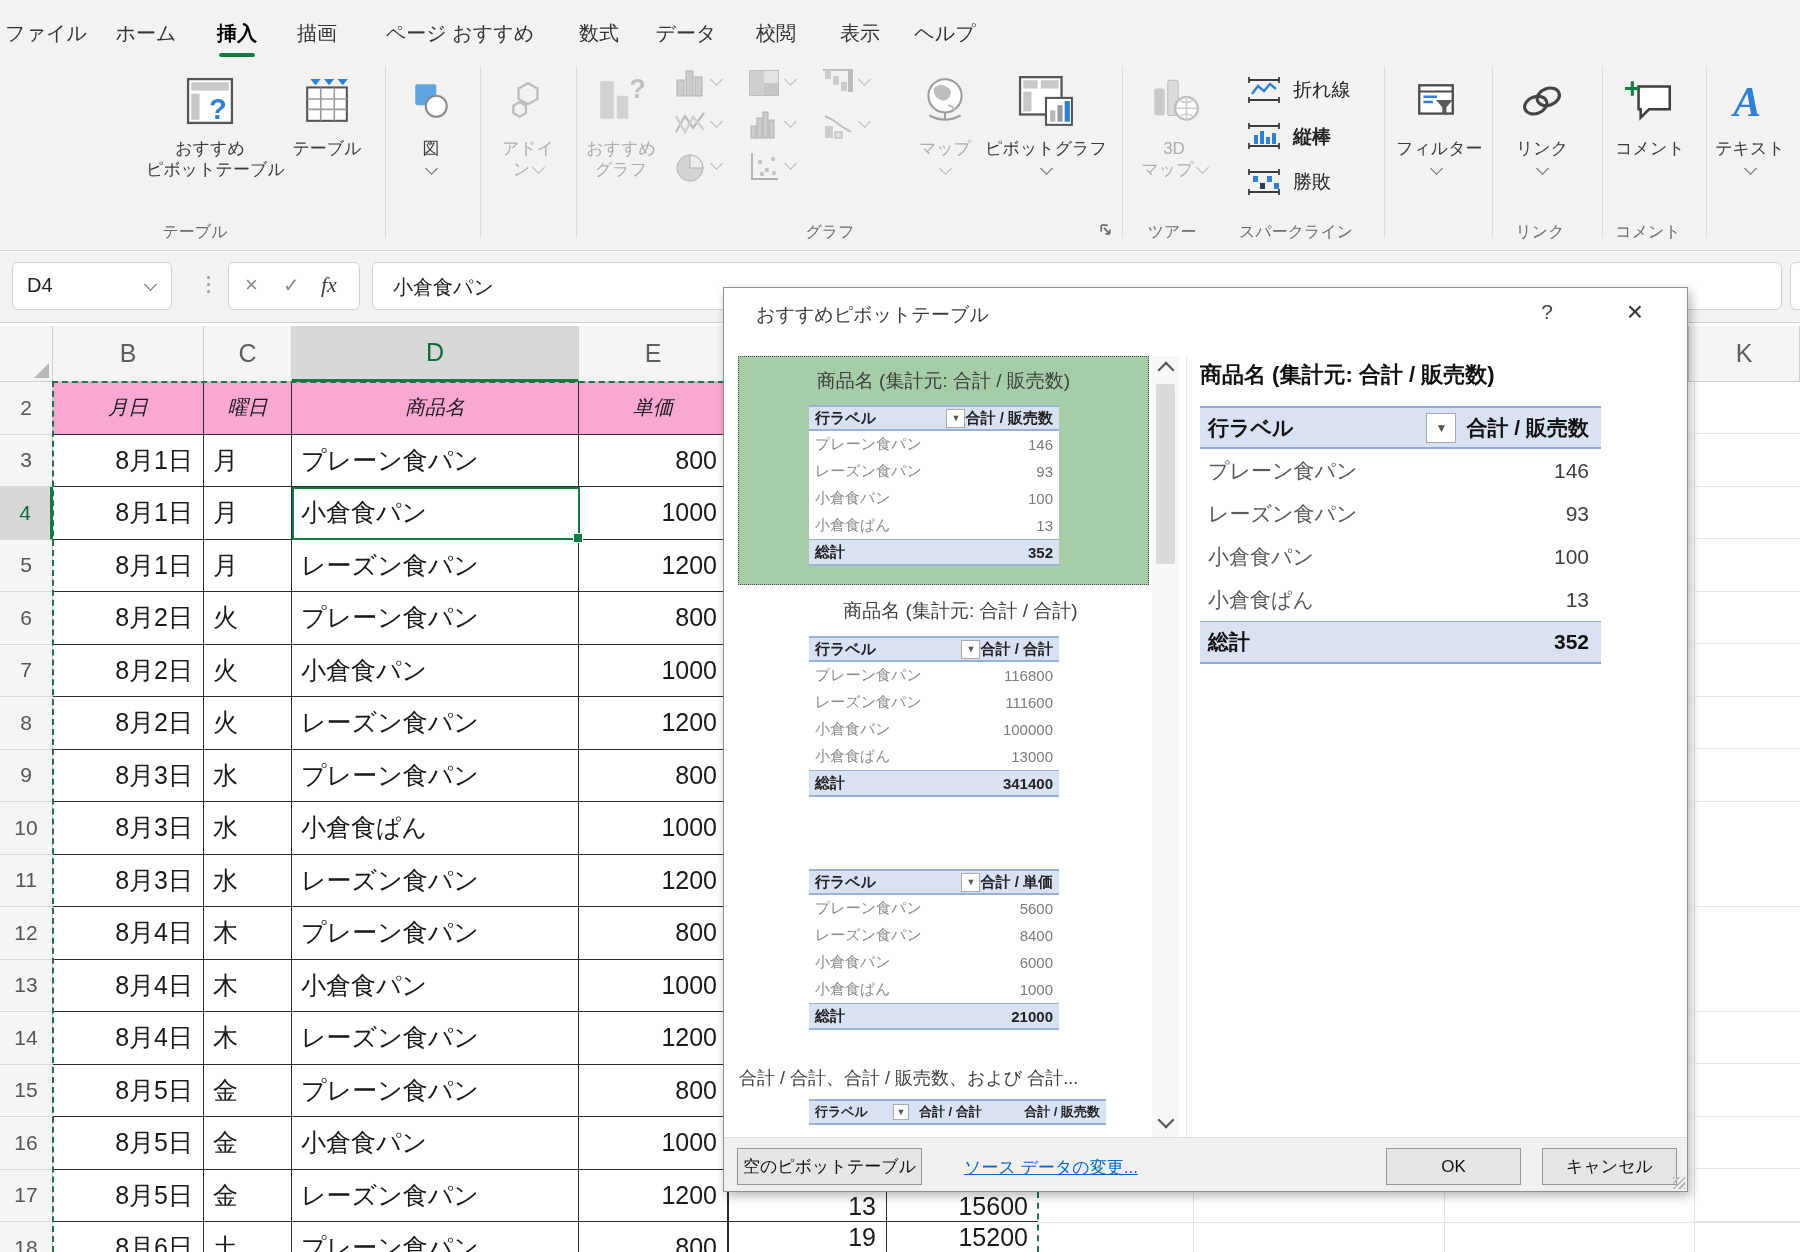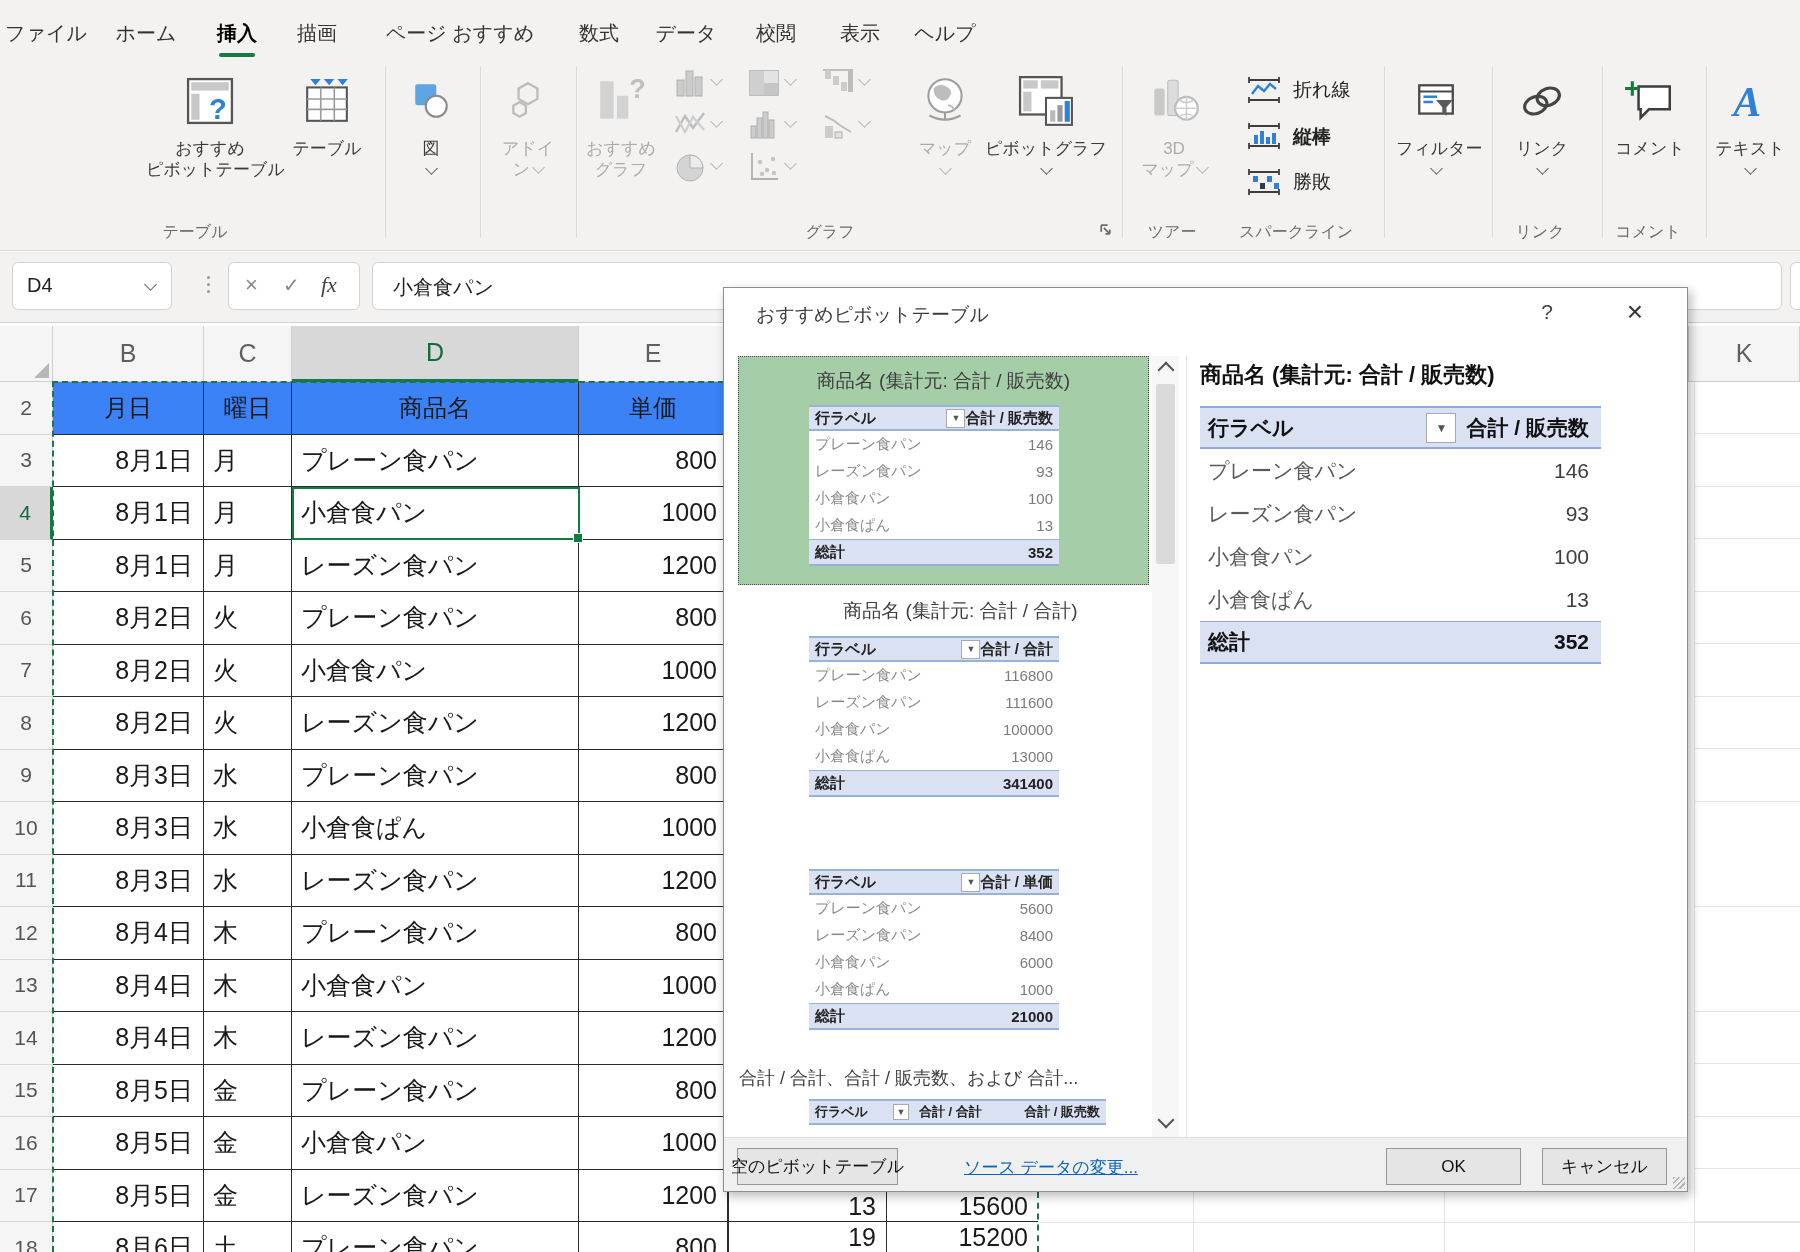--- a/index.html
+++ b/index.html
@@ -33,21 +33,21 @@
   
   #sheet{position:absolute;left:0;top:324px;width:1800px;height:928px;background:#fff;overflow:hidden;}
   .colhdr{position:absolute;top:2px;height:56px;background:#f5f5f5;border-right:1px solid #cfcfcf;border-bottom:1px solid #cfcfcf;
           display:flex;align-items:center;justify-content:center;font-size:25px;color:#5f5f5f;box-sizing:border-box;}
   .colhdr.active{background:#d8d8d8;color:#0e6b3d;border-bottom:3px solid #107C41;}
   .rowhdr{position:absolute;left:0;width:53px;background:#f5f5f5;border-right:1px solid #cfcfcf;border-bottom:1px solid #d8d8d8;
           display:flex;align-items:center;justify-content:center;font-size:21px;color:#555;box-sizing:border-box;}
   .rowhdr.active{background:#d8d8d8;color:#0e6b3d;border-right:3px solid #107C41;}
   .cell{position:absolute;display:flex;align-items:center;font-size:25px;color:#1a1a1a;box-sizing:border-box;
         border-right:1px solid #2b2b2b;border-bottom:1px solid #2b2b2b;background:#fff;}
-  .cell.hdr{background:#3b82f6;justify-content:center;font-size:24px;}
+  .cell.hdr{background:#f9a8d4;justify-content:center;font-size:20px;font-style:italic;}
   .cell.r{justify-content:flex-end;padding-right:10px;}
   .cell.l{justify-content:flex-start;padding-left:9px;}
   .ants{position:absolute;z-index:5;pointer-events:none;}
   #selbox{position:absolute;border:2.5px solid #107C41;z-index:6;pointer-events:none;box-sizing:border-box;}
   #selbox .handle{position:absolute;right:-5px;bottom:-5px;width:8px;height:8px;background:#107C41;border:1.5px solid #fff;}
   .gridline{position:absolute;background:#e4e4e4;}
 
   
   #dialog{position:absolute;left:723px;top:287px;width:965px;height:905px;background:#fff;border:1px solid #8f8f8f;
           box-shadow:3px 4px 10px rgba(0,0,0,.28);box-sizing:border-box;z-index:50;font-size:17px;}
@@ -643,21 +643,21 @@
           <div class="pl">小倉食ぱん</div>
           <div class="pv">13</div>
         </div>
         <div class="pvrow total">
           <div class="pl">総計</div>
           <div class="pv">352</div>
         </div>
       </div>
 
     <div id="dlg-footer">
-      <div class="dlg-btn" style="left:13px;width:161px;">空のピボットテーブル</div>
+      <div class="dlg-btn" style="left:13px;width:185px;">空のピボットテーブル</div>
       <a id="link-source">ソース データの変更...</a>
       <div class="dlg-btn" style="left:662px;width:135px;">OK</div>
-      <div class="dlg-btn" style="left:818px;width:125px;">キャンセル</div>
+      <div class="dlg-btn" style="left:818px;width:135px;">キャンセル</div>
     </div>
     <div class="grip"></div>
   </div>
 
 </div>
 
 </body></html>

